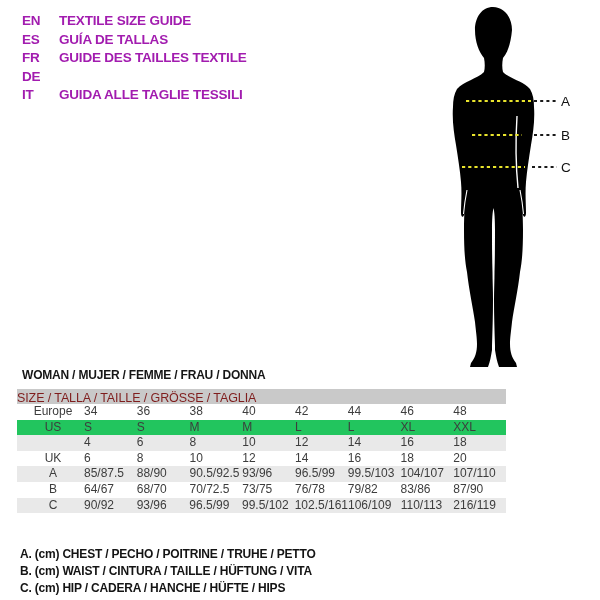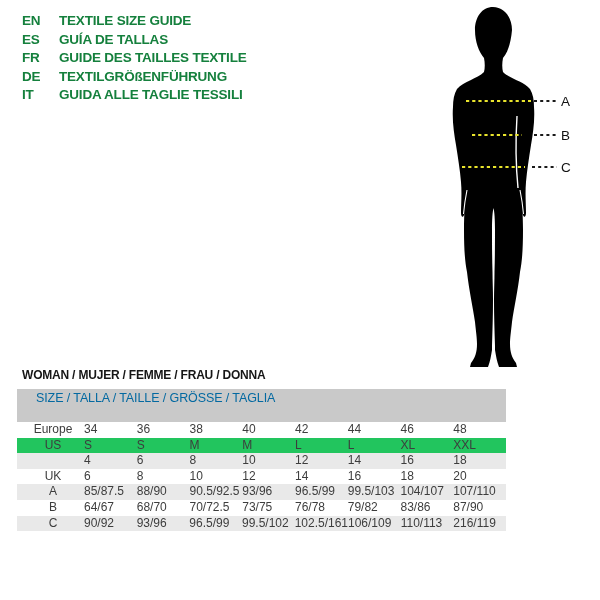--- a/index.html
+++ b/index.html
@@ -3,30 +3,30 @@
 <meta charset="utf-8">
 <style>
   html,body{margin:0;padding:0;background:#fff;}
   .canvas{
     position:relative;width:600px;height:600px;background:#ffffff;overflow:hidden;
     font-family:"Liberation Sans","DejaVu Sans",sans-serif;color:#111;
   }
   
   .lang-block{position:absolute;left:22px;top:12px;}
   .lang-row{display:grid;grid-template-columns:37px auto;font-weight:bold;
-    font-size:13.5px;line-height:18.6px;letter-spacing:-0.2px;color:#15803d;}
+    font-size:13.5px;line-height:18.6px;letter-spacing:-0.2px;color:#a21caf;}
   
   .figure-svg{position:absolute;left:430px;top:0;width:150px;height:375px;}
   
   .gender-heading{position:absolute;left:22px;top:368px;font-weight:bold;
     font-size:12px;letter-spacing:-0.2px;color:#161616;}
   
   .size-table{position:absolute;left:17px;top:389px;width:489px;font-size:12px;color:#3d3d3d;}
-  .thead{height:33px;line-height:19px;padding-left:19px;font-size:12.5px;
-    color:#0369a1;letter-spacing:-0.1px;}
+  .thead{height:15px;line-height:19px;padding-left:0;font-size:12.5px;
+    color:#7f1d1d;letter-spacing:-0.1px;}
   .trow{display:grid;grid-template-columns:67px repeat(8,1fr);height:15.6px;
     line-height:15.6px;}
   .tlabel{padding-left:5px;text-align:center;white-space:nowrap;}
   .tcell{text-align:left;white-space:nowrap;}
   
   .legend{position:absolute;left:20px;top:546px;}
   .legend-line{font-weight:bold;font-size:12px;line-height:16.8px;
     letter-spacing:-0.2px;color:#141414;}
   .marker-text{font-size:13.5px;fill:#111;font-family:"Liberation Sans","DejaVu Sans",sans-serif;}
 </style>
@@ -43,21 +43,20 @@
     <div class="lang-row">
       <span>ES</span>
       <span>GUÍA DE TALLAS</span>
     </div>
     <div class="lang-row">
       <span>FR</span>
       <span>GUIDE DES TAILLES TEXTILE</span>
     </div>
     <div class="lang-row">
       <span>DE</span>
-      <span>TEXTILGRÖßENFÜHRUNG</span>
     </div>
     <div class="lang-row">
       <span>IT</span>
       <span>GUIDA ALLE TAGLIE TESSILI</span>
     </div>
   </div>
 
   <svg class="figure-svg" viewBox="0 0 150 375">
     <path fill="#000000" d="
       M63 7
@@ -212,14 +211,19 @@
       <div class="tcell">93/96</div>
       <div class="tcell">96.5/99</div>
       <div class="tcell">99.5/102</div>
       <div class="tcell">102.5/161</div>
       <div class="tcell">106/109</div>
       <div class="tcell">110/113</div>
       <div class="tcell">216/119</div>
     </div>
   </div>
 
+  <div class="legend">
+    <div class="legend-line">A. (cm) CHEST / PECHO / POITRINE / TRUHE / PETTO</div>
+    <div class="legend-line">B. (cm) WAIST / CINTURA / TAILLE / HÜFTUNG / VITA</div>
+    <div class="legend-line">C. (cm) HIP / CADERA / HANCHE / HÜFTE / HIPS</div>
+  </div>
 
 </div>
 
 </body></html>

